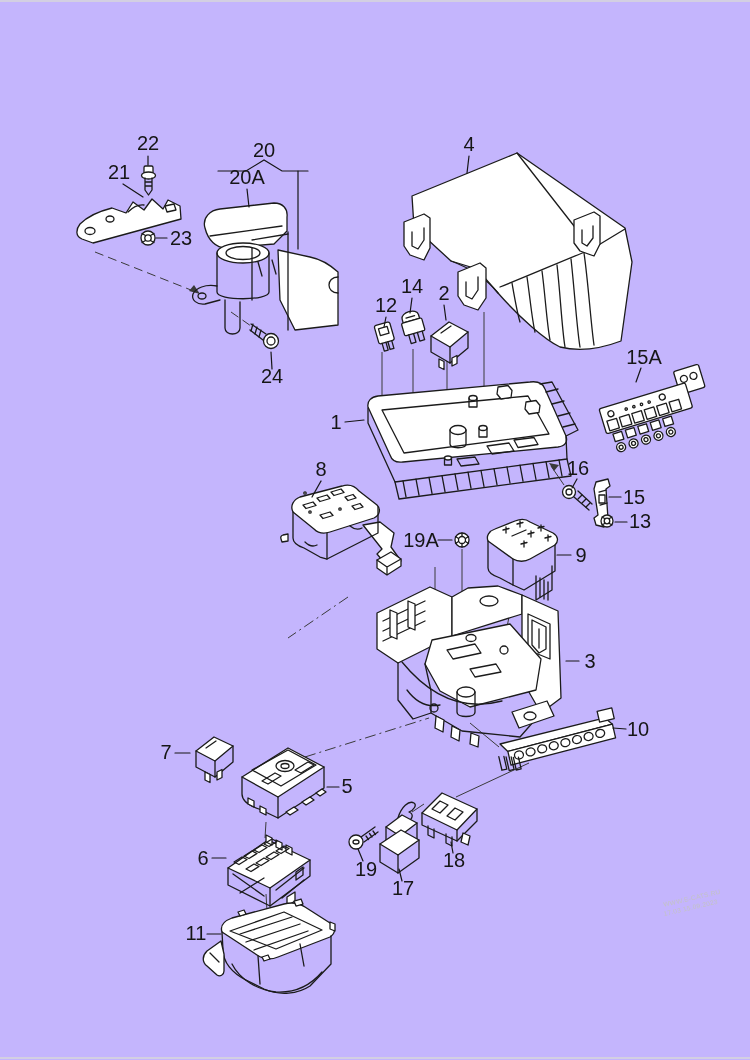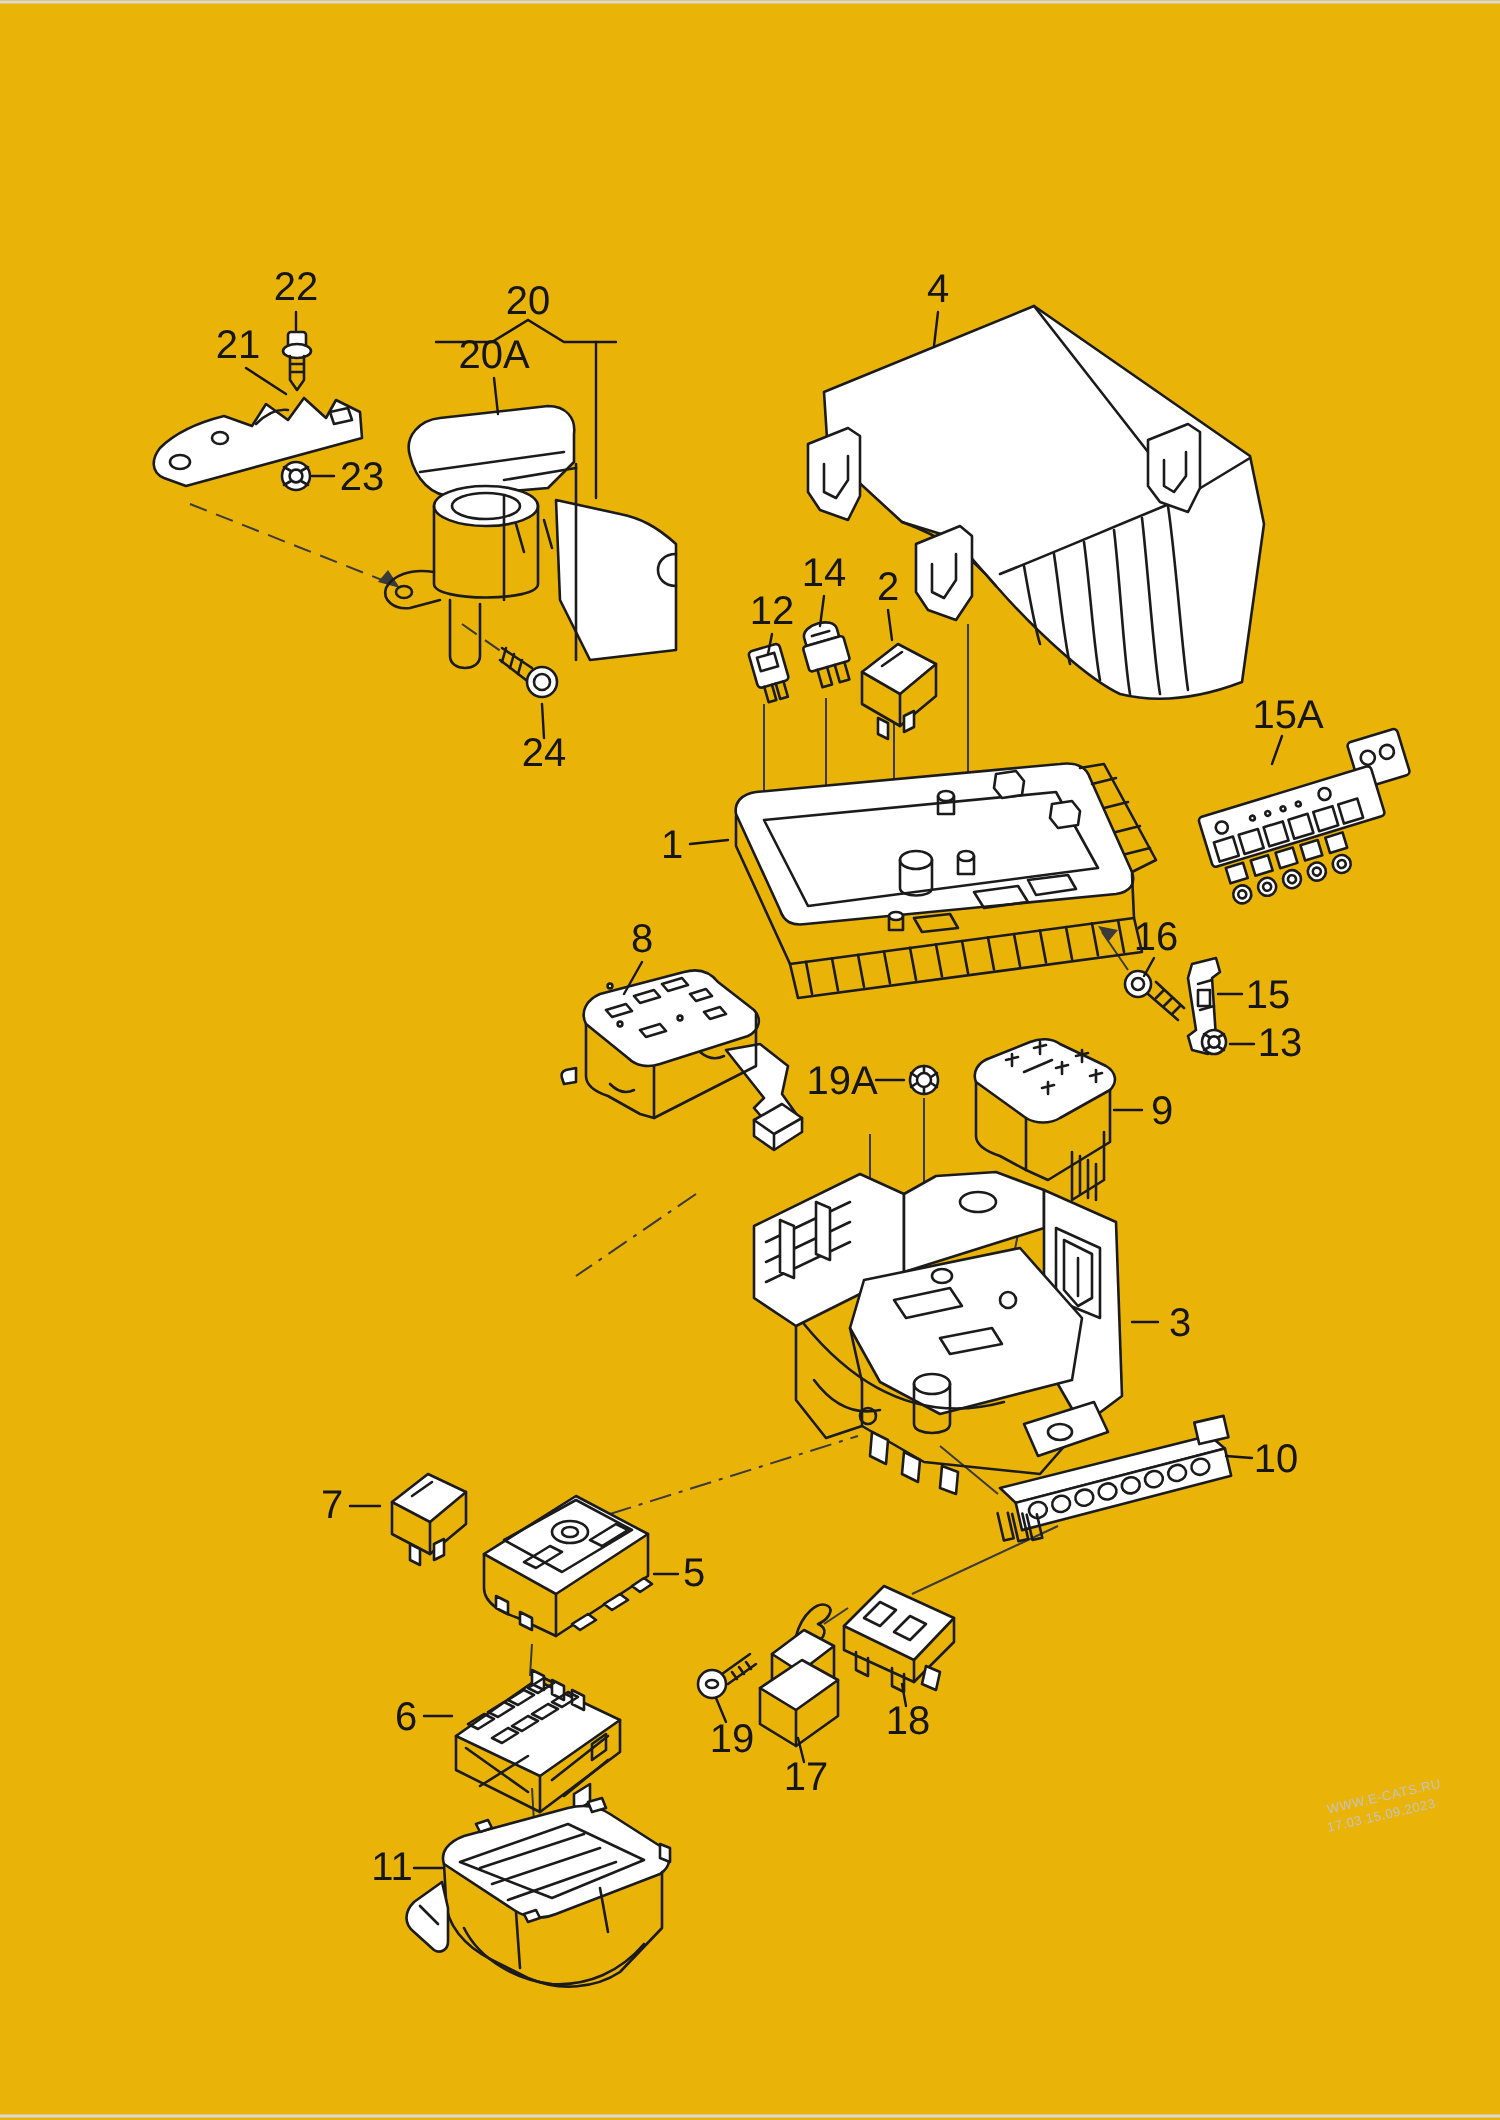--- a/index.html
+++ b/index.html
@@ -1,16 +1,16 @@
 <!DOCTYPE html>
 <html><head>
 <meta charset="utf-8">
 <style>
   html,body{margin:0;padding:0;background:#fff;}
-  .page{width:750px;height:1060px;position:relative;background:#eab308;overflow:hidden;}
+  .page{width:750px;height:1060px;position:relative;background:#c4b5fd;overflow:hidden;}
   svg{display:block;}
   .lbl{font-family:"Liberation Sans",sans-serif;font-size:20px;fill:#161616;}
   .wm{font-family:"Liberation Sans",sans-serif;font-size:6.5px;fill:#c3c3c3;letter-spacing:.3px;}
   .art path,.art rect,.art circle,.art ellipse,.art line,.art polyline{vector-effect:non-scaling-stroke;}
 </style>
 </head>
 <body>
 
 <div class="page">
 <svg width="750" height="1060" viewBox="0 0 750 1060">

